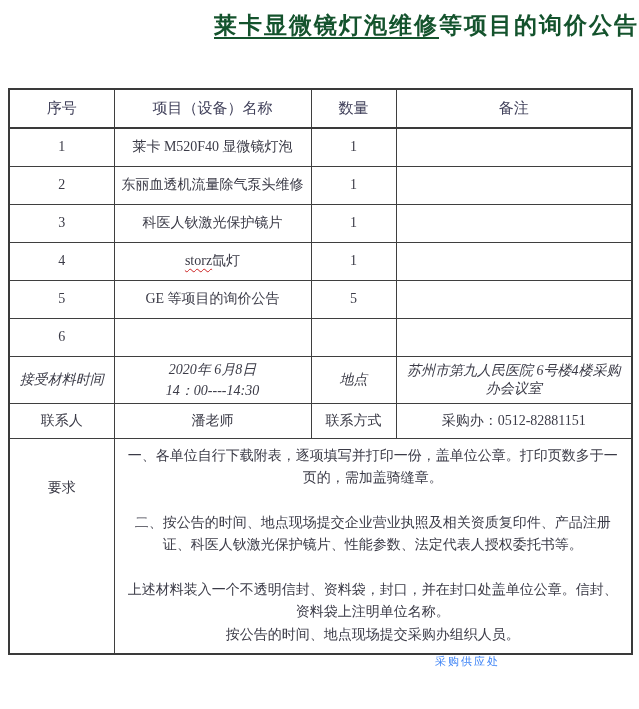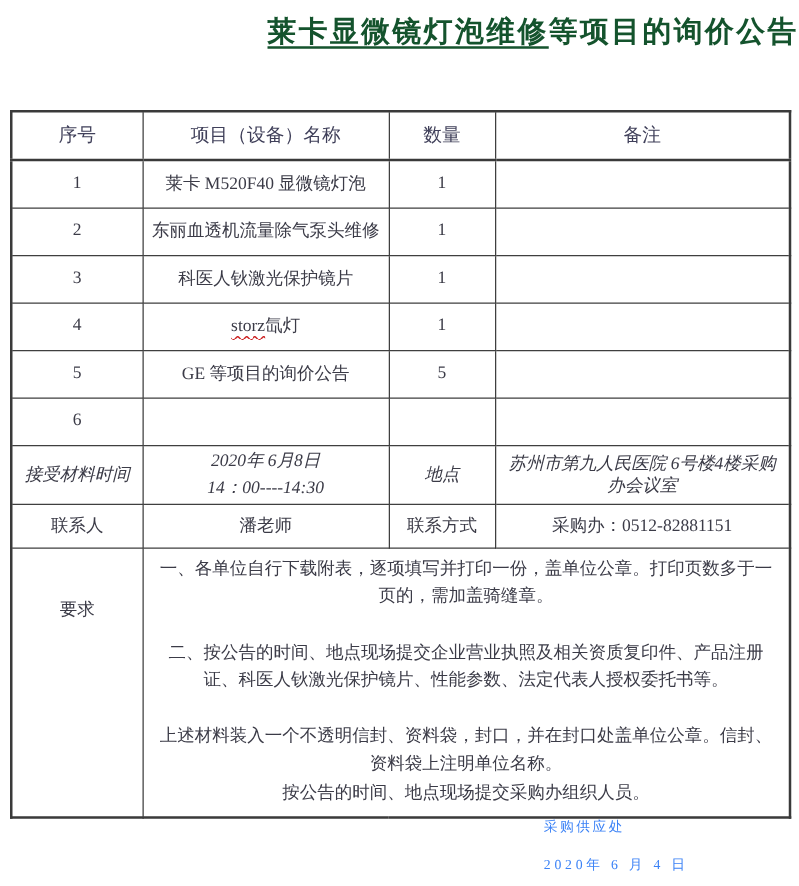--- a/index.html
+++ b/index.html
@@ -171,16 +171,15 @@
         <p class="gap">二、按公告的时间、地点现场提交企业营业执照及相关资质复印件、产品注册证、科医人钬激光保护镜片、性能参数、法定代表人授权委托书等。</p>
         <p>上述材料装入一个不透明信封、资料袋，封口，并在封口处盖单位公章。信封、资料袋上注明单位名称。</p>
         <p>按公告的时间、地点现场提交采购办组织人员。</p>
       </td>
     </tr>
   </tbody>
     </table>
 
   <div class="footer">
     <div class="dept">采购供应处</div>
-    <div class="date">2020年  6  月  4  日</div>
   </div>
 
 </div>
 
 </body></html>

